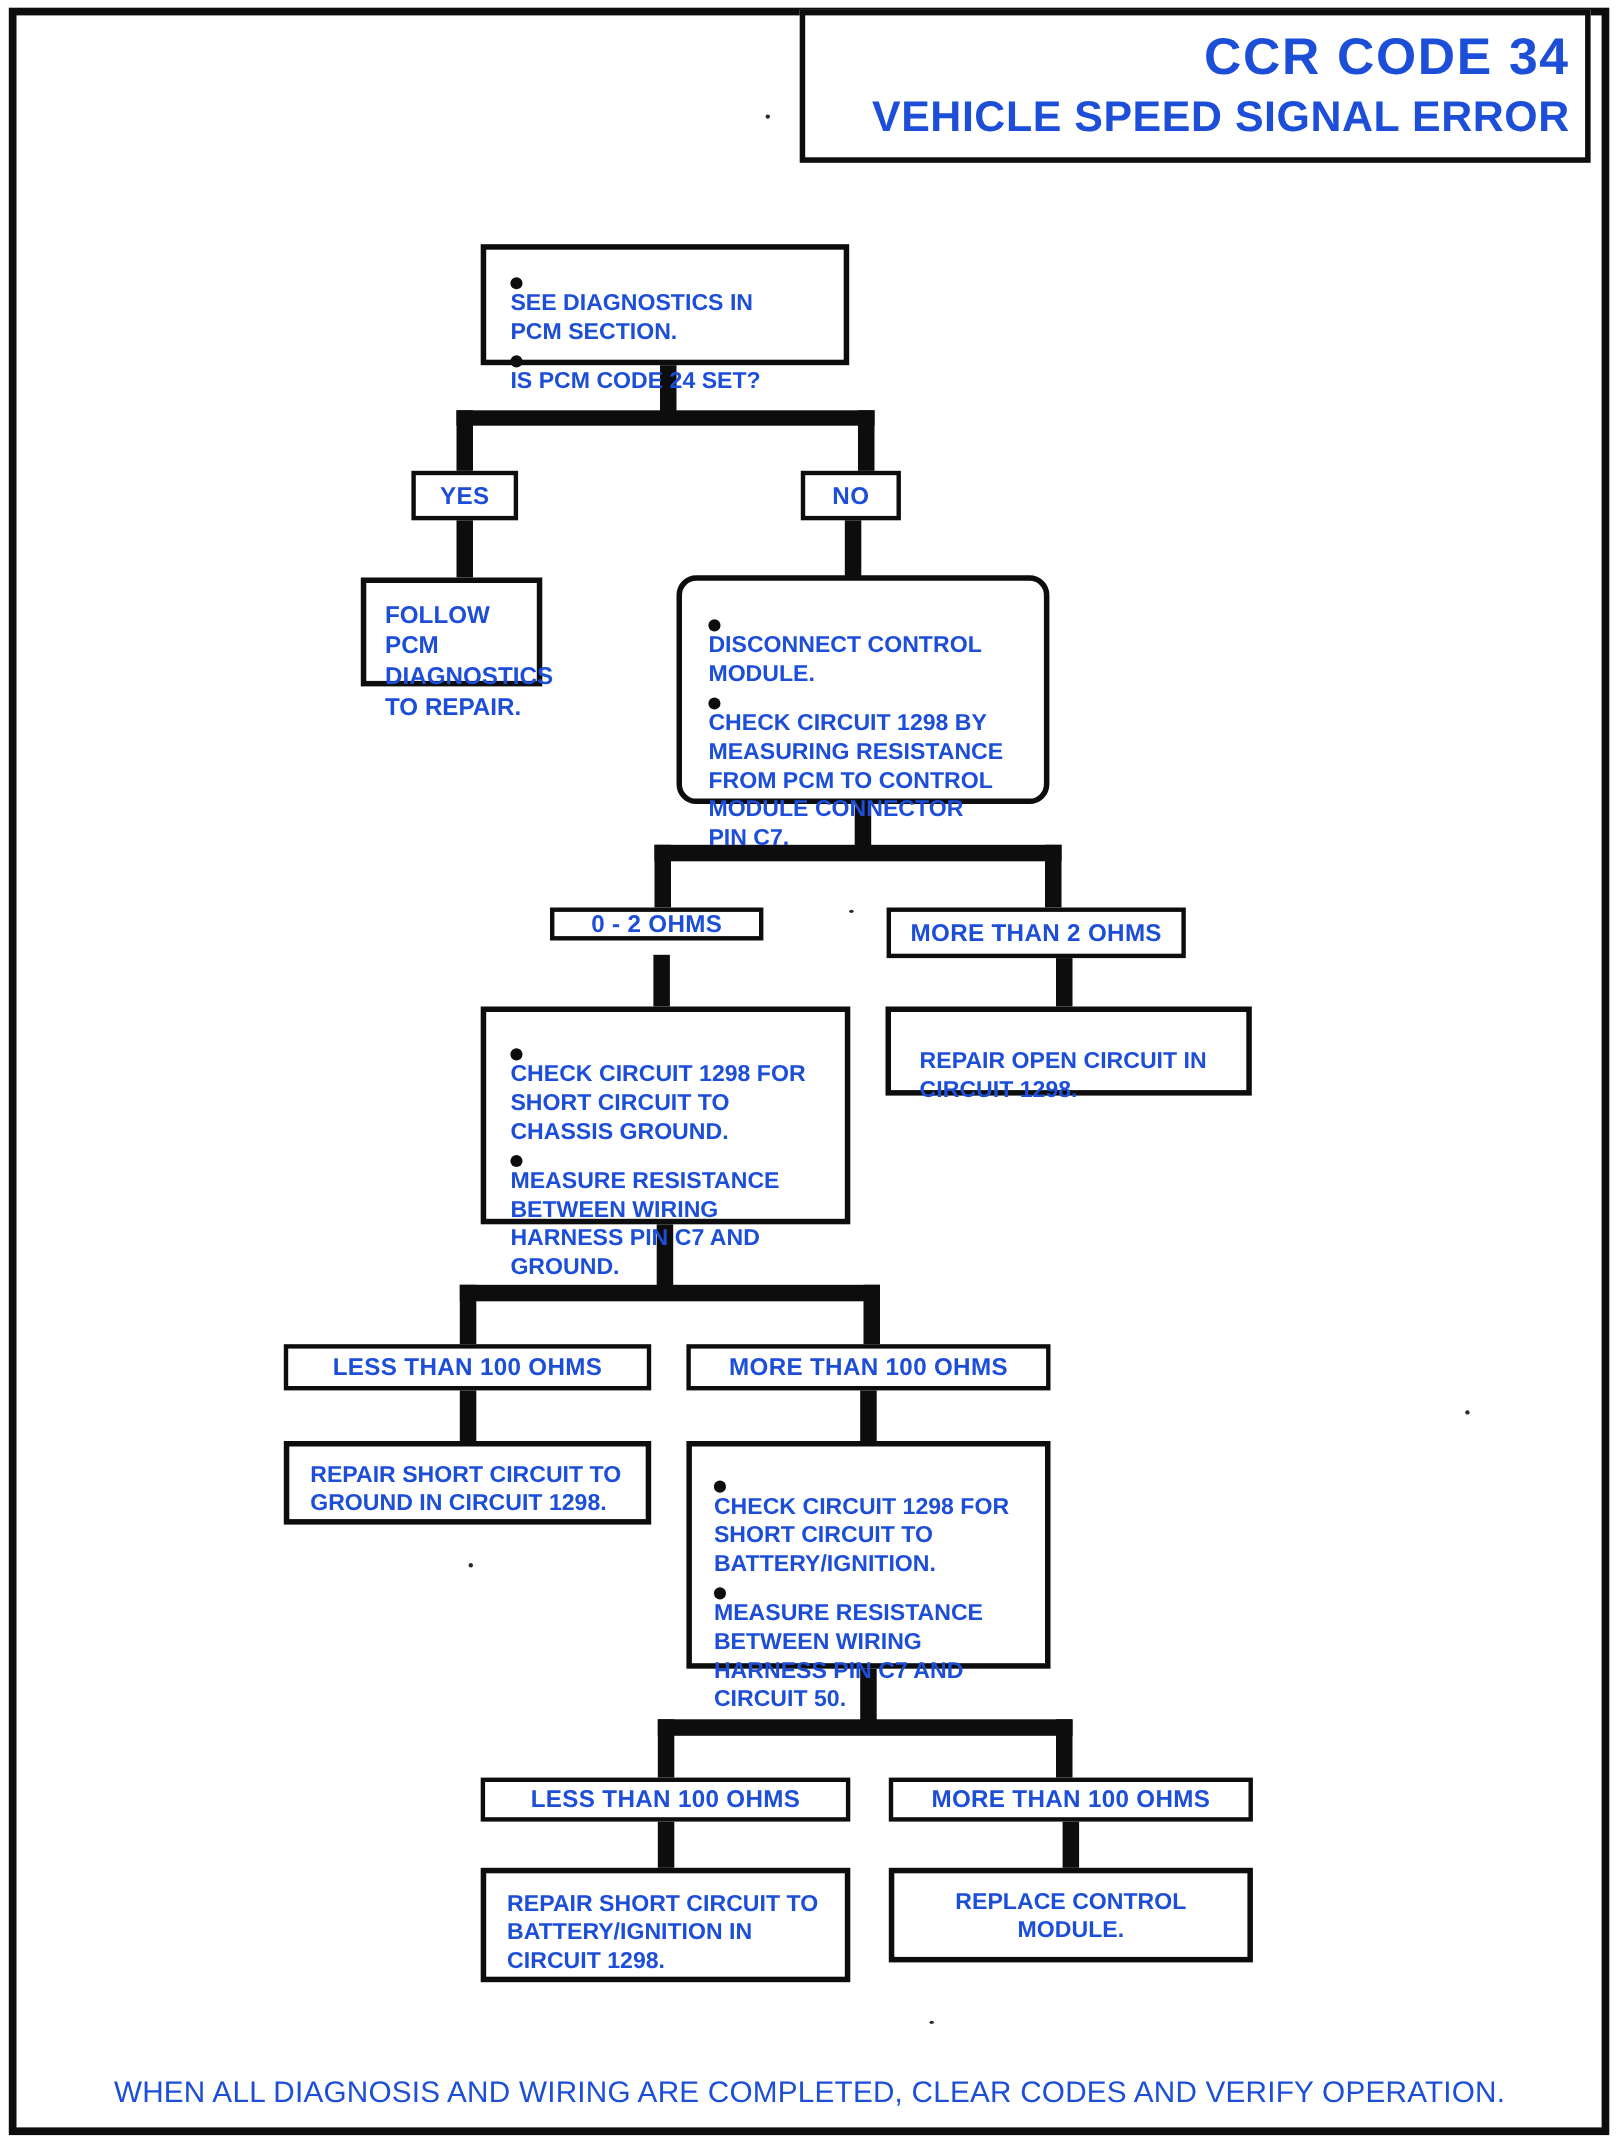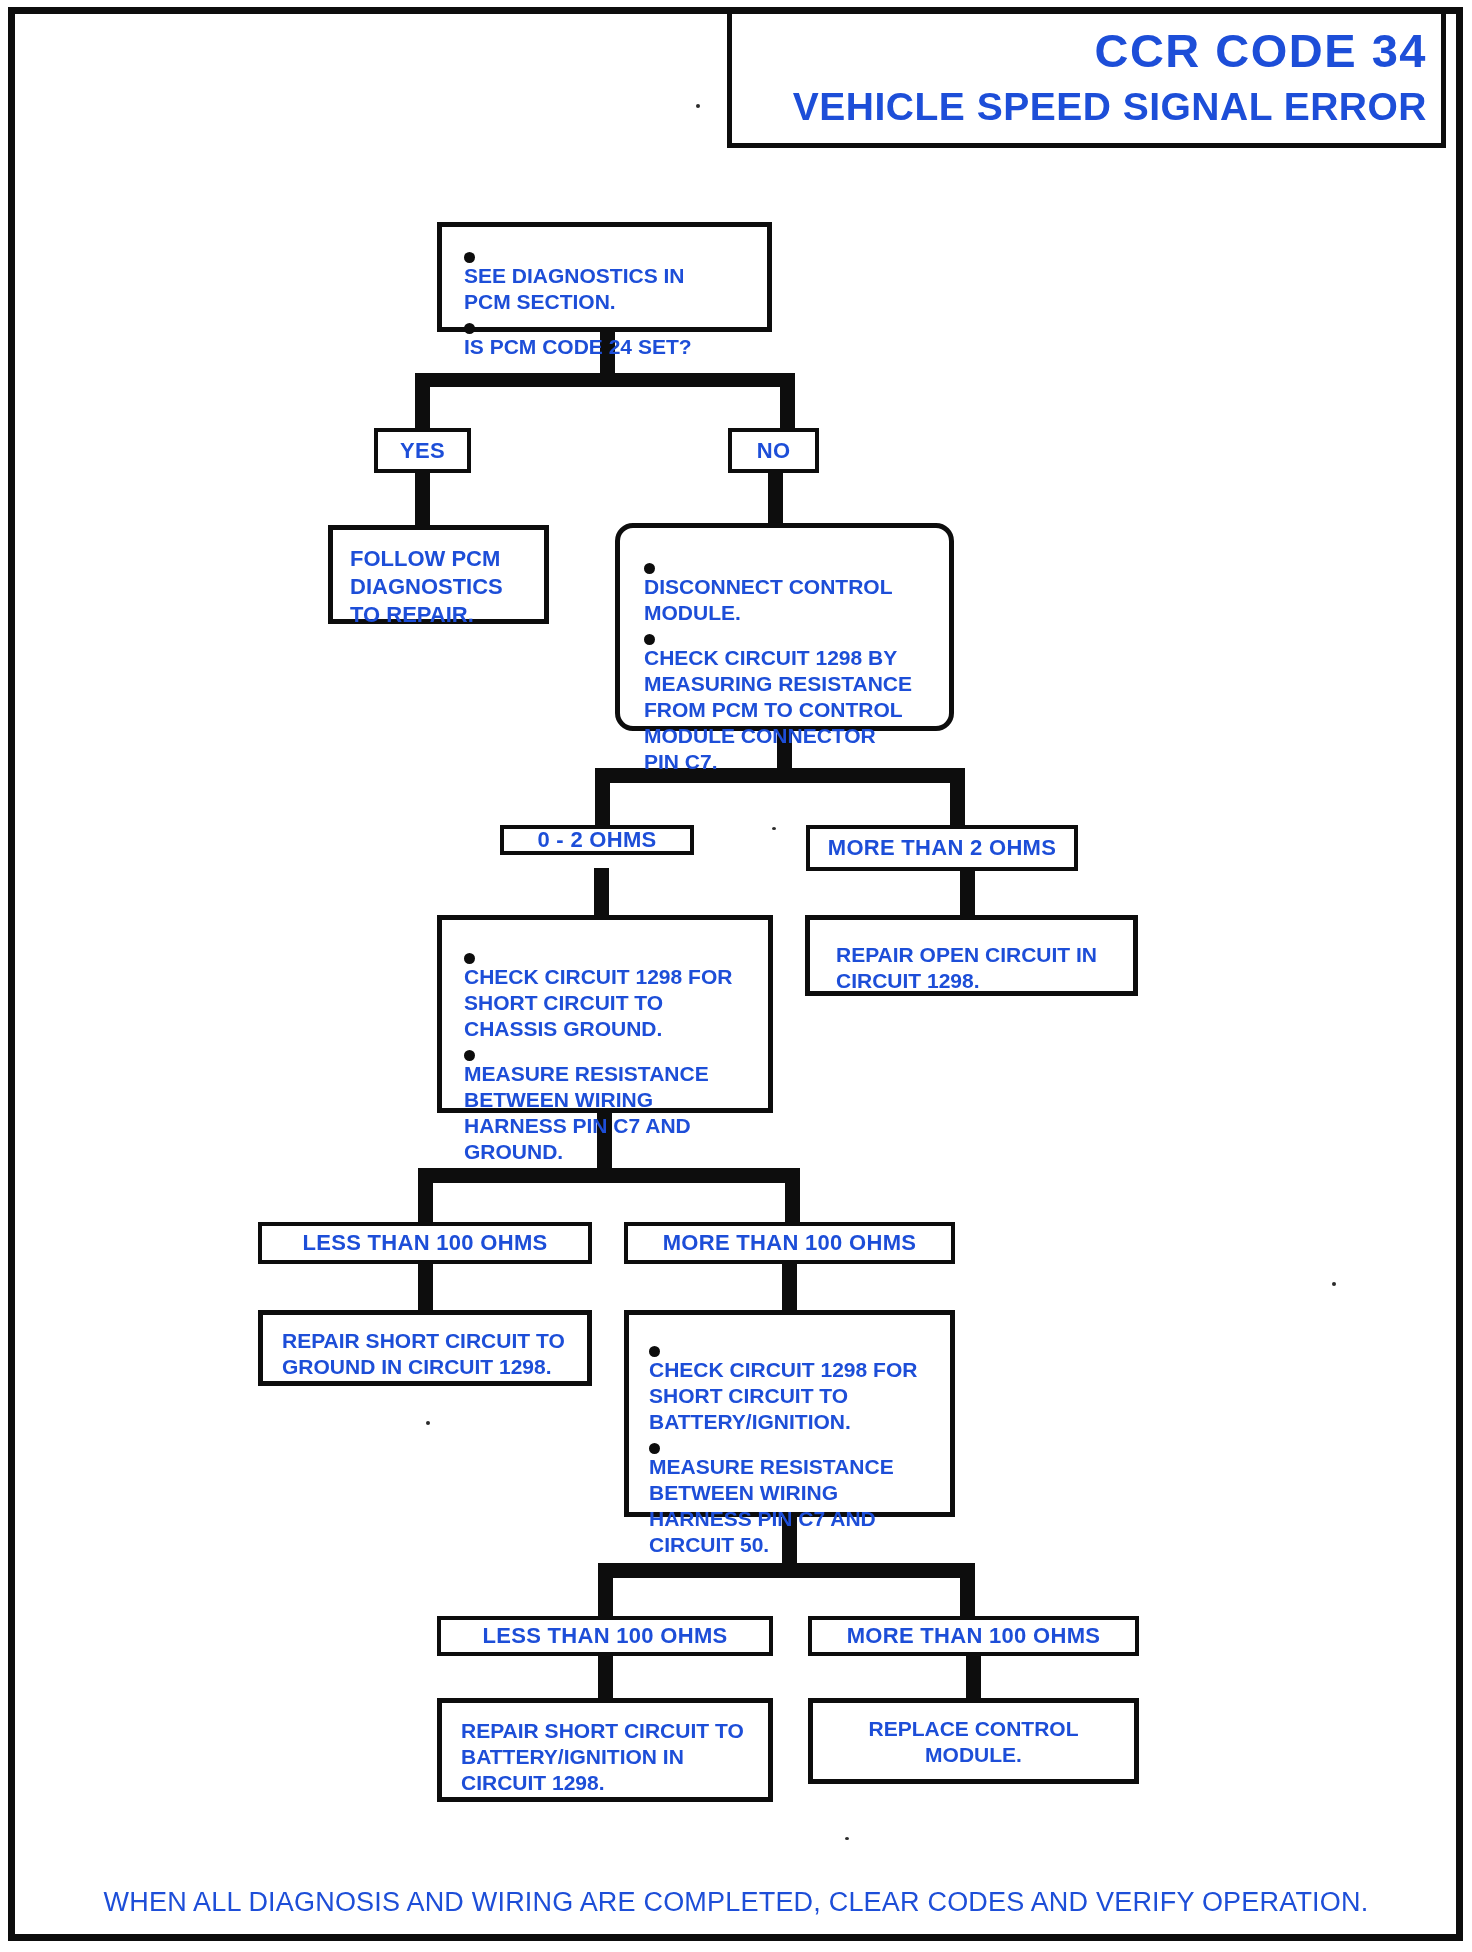--- a/index.html
+++ b/index.html
@@ -32,25 +32,25 @@
   .action .txt,.li .txt{white-space:pre-line;}
   .li{display:flex;align-items:flex-start;flex-direction:column;}
   .blt{
     flex:0 0 11px;width:11px;height:11px;border-radius:50%;
     background:#0d0d0d;margin:8px 11px 0 0;
   }
   
   #node-start{left:437px;top:222px;width:335px;height:110px;padding:17px 6px 6px 22px;}
   #node-yes{left:374px;top:428px;width:97px;height:45px;}
   #node-no{left:728px;top:428px;width:91px;height:45px;}
-  #node-follow{left:328px;top:525px;width:221px;height:99px;padding:15px 0 0 17px;font-size:22px;line-height:28px;}
+  #node-follow{left:328px;top:525px;width:165px;height:99px;padding:15px 0 0 17px;font-size:22px;line-height:28px;}
   #node-disconnect{left:615px;top:523px;width:339px;height:208px;padding:27px 4px 4px 24px;border-radius:18px;}
   #node-ohms02{left:500px;top:825px;width:194px;height:30px;}
   #node-more2{left:806px;top:825px;width:272px;height:46px;}
-  #node-repair-open{left:805px;top:915px;width:333px;height:81px;padding:22px 4px 0 26px;}
+  #node-repair-open{left:805px;top:915px;width:333px;height:81px;padding:32px 4px 0 26px;}
   #node-check-ground{left:437px;top:915px;width:336px;height:198px;padding:25px 4px 4px 22px;}
   #node-less1{left:258px;top:1222px;width:334px;height:42px;}
   #node-more1{left:624px;top:1222px;width:331px;height:42px;}
   #node-repair-ground{left:258px;top:1310px;width:334px;height:76px;padding:13px 4px 0 19px;}
   #node-check-battery{left:624px;top:1310px;width:331px;height:207px;padding:23px 4px 4px 20px;}
   #node-less2{left:437px;top:1616px;width:336px;height:40px;}
   #node-more2b{left:808px;top:1616px;width:331px;height:40px;}
   #node-repair-batt{left:437px;top:1698px;width:336px;height:104px;padding:15px 4px 0 19px;}
   #node-replace{left:808px;top:1698px;width:331px;height:86px;padding:13px 0 0 0;text-align:center;}
   

